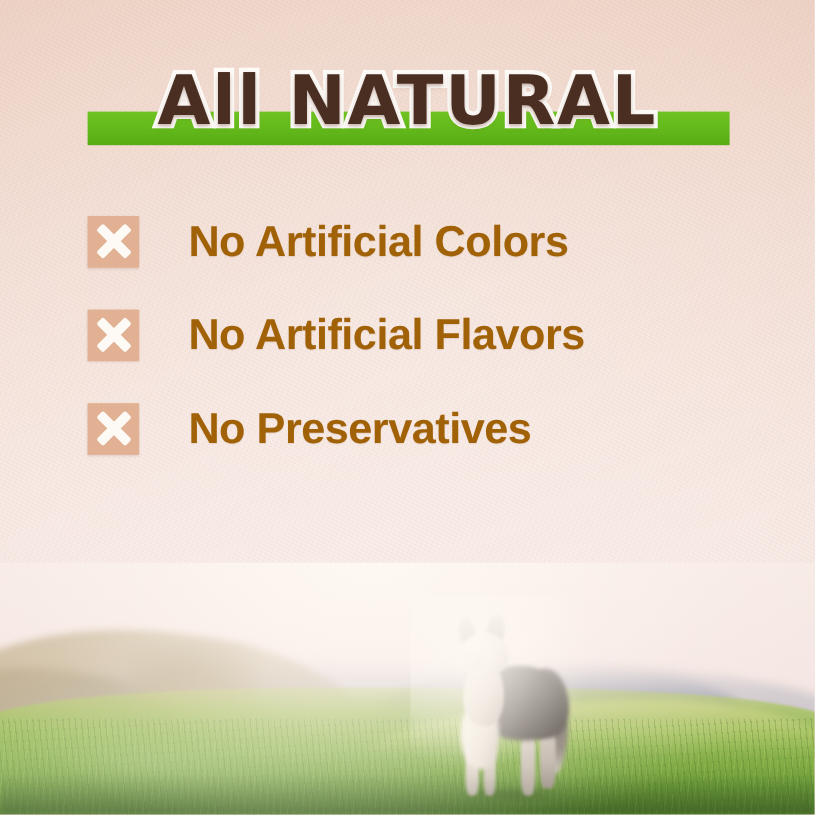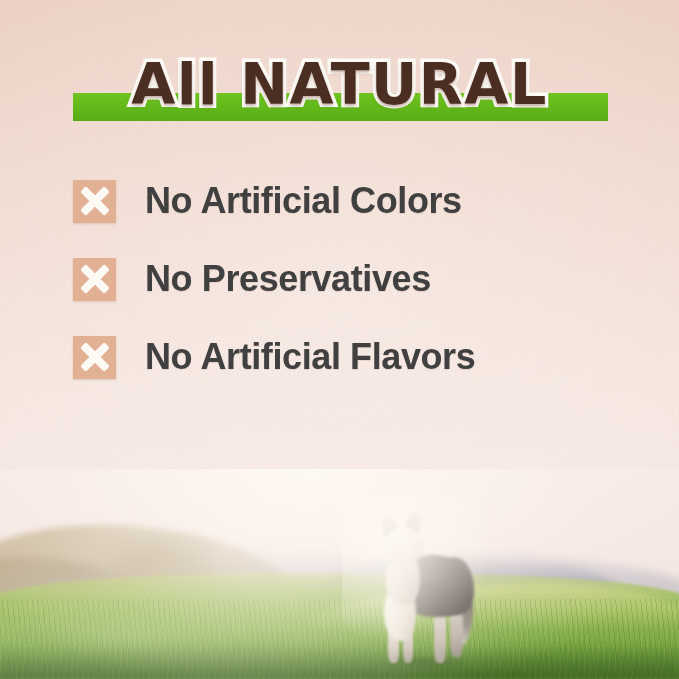--- a/index.html
+++ b/index.html
@@ -117,24 +117,24 @@
     height: 34px;
     margin-left: -4px;
     margin-top: -17px;
     background: #fdfaf6;
     border-radius: 2px;
   }
   .x-box::before { transform: rotate(45deg); }
   .x-box::after  { transform: rotate(-45deg); }
 
   .benefit-label {
-    margin-left: 29px;
+    margin-left: 41px;
     font-size: 36px;
     font-weight: bold;
-    color: #404040;
+    color: #a16207;
     font-family: "Liberation Sans", sans-serif;
     letter-spacing: -0.4px;
     white-space: nowrap;
     text-shadow: 0 1px 1px rgba(150,110,95,.18);
   }
 
   
   .photo {
     position: absolute;
     left: 0; right: 0; bottom: 0;
@@ -420,26 +420,26 @@
 
   <div class="benefits">
 
     <div class="benefit-row">
       <div class="x-box"></div>
       <div class="benefit-label">No Artificial Colors</div>
     </div>
 
     <div class="benefit-row">
       <div class="x-box"></div>
-      <div class="benefit-label">No Preservatives</div>
+      <div class="benefit-label">No Artificial Flavors</div>
     </div>
 
     <div class="benefit-row">
       <div class="x-box"></div>
-      <div class="benefit-label">No Artificial Flavors</div>
+      <div class="benefit-label">No Preservatives</div>
     </div>
 
 
   </div>
 
   <div class="photo">
     <div class="sky"></div>
     <div class="ridge-far"></div>
     <div class="ridge-far2"></div>
     <div class="hill-left"></div>

